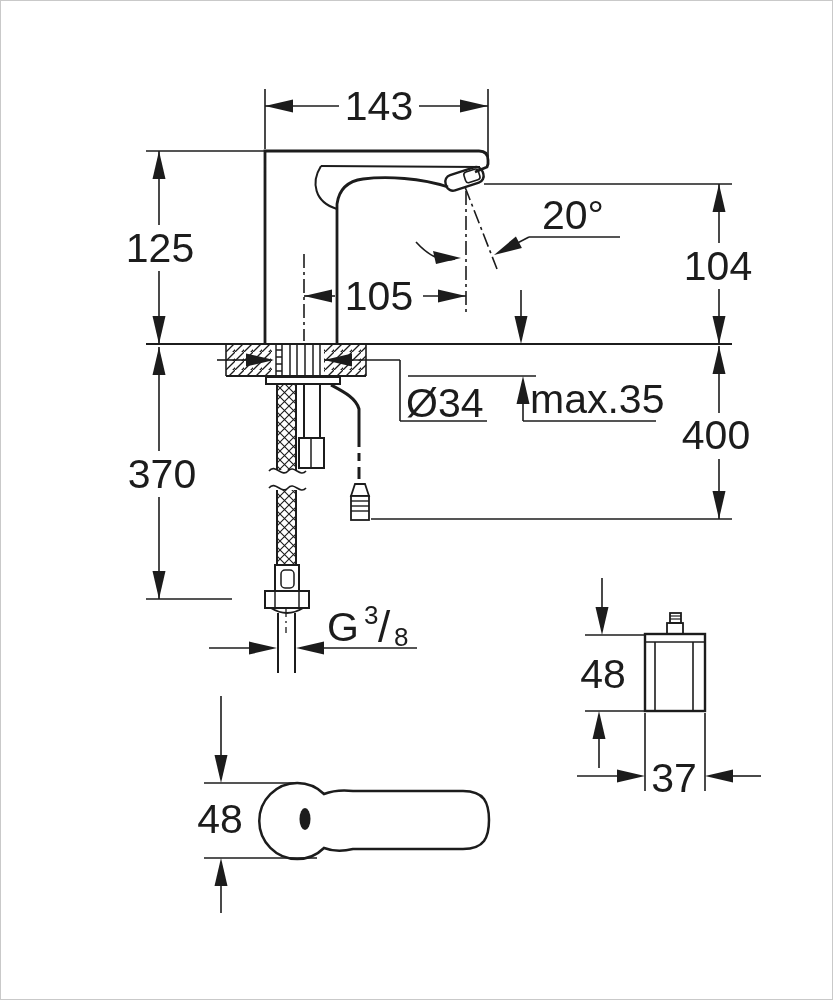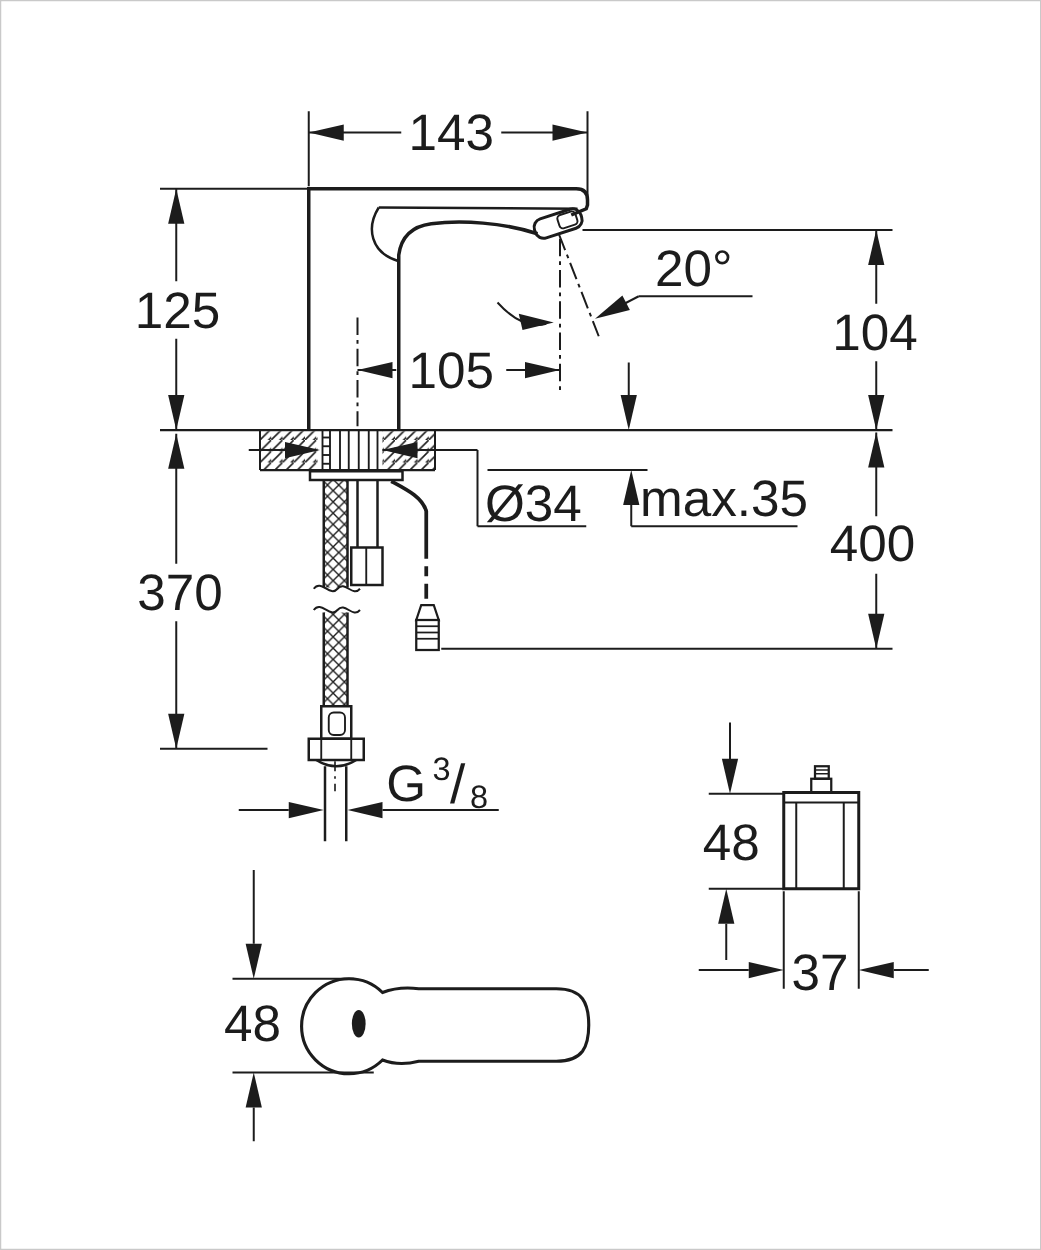--- a/index.html
+++ b/index.html
@@ -1,19 +1,20 @@
 <!DOCTYPE html>
 <html><head>
 <meta charset="utf-8">
 <style>
   html,body{margin:0;padding:0;background:#fff;}
   .sheet{
     position:relative;width:833px;height:1000px;background:#fff;
     border:1px solid #c9c9c9;box-sizing:border-box;
     font-family:"Liberation Sans", sans-serif;
+    padding-left:18px;
   }
   svg{display:block;}
   svg text{
     font-family:"Liberation Sans", sans-serif;
     fill:#1c1c1c;
   }
   .dim-num{font-size:41px;}
   .dim-small{font-size:26px;}
   .dim-slash{font-size:44px;}
 </style>

